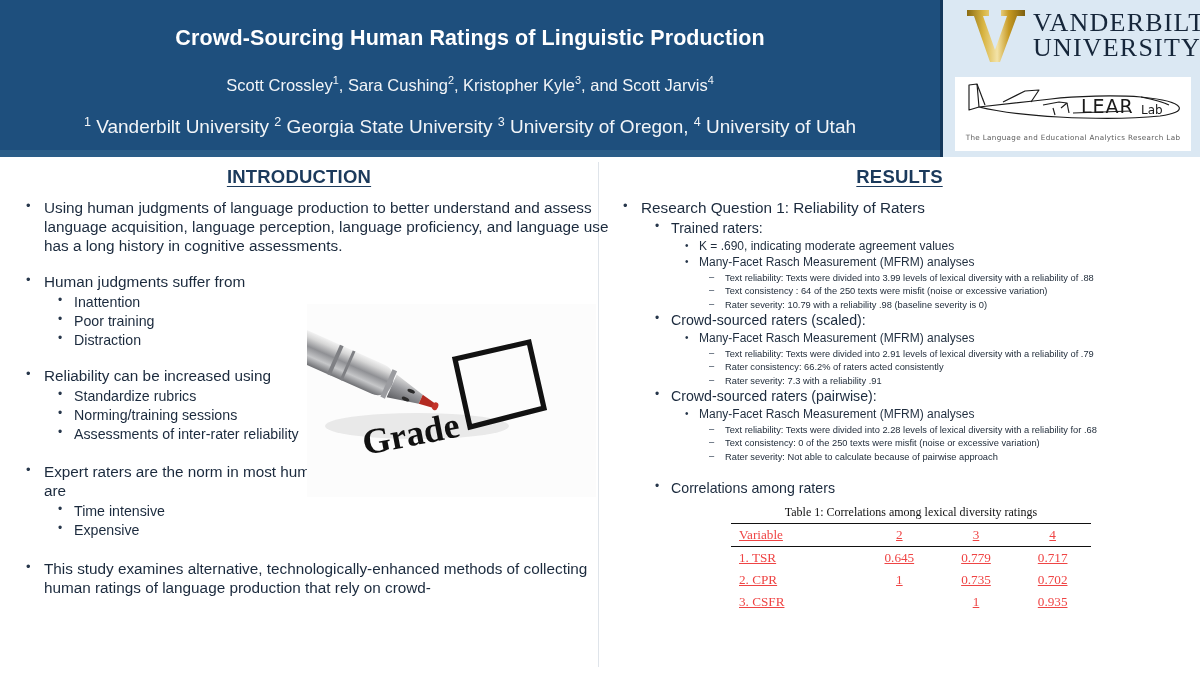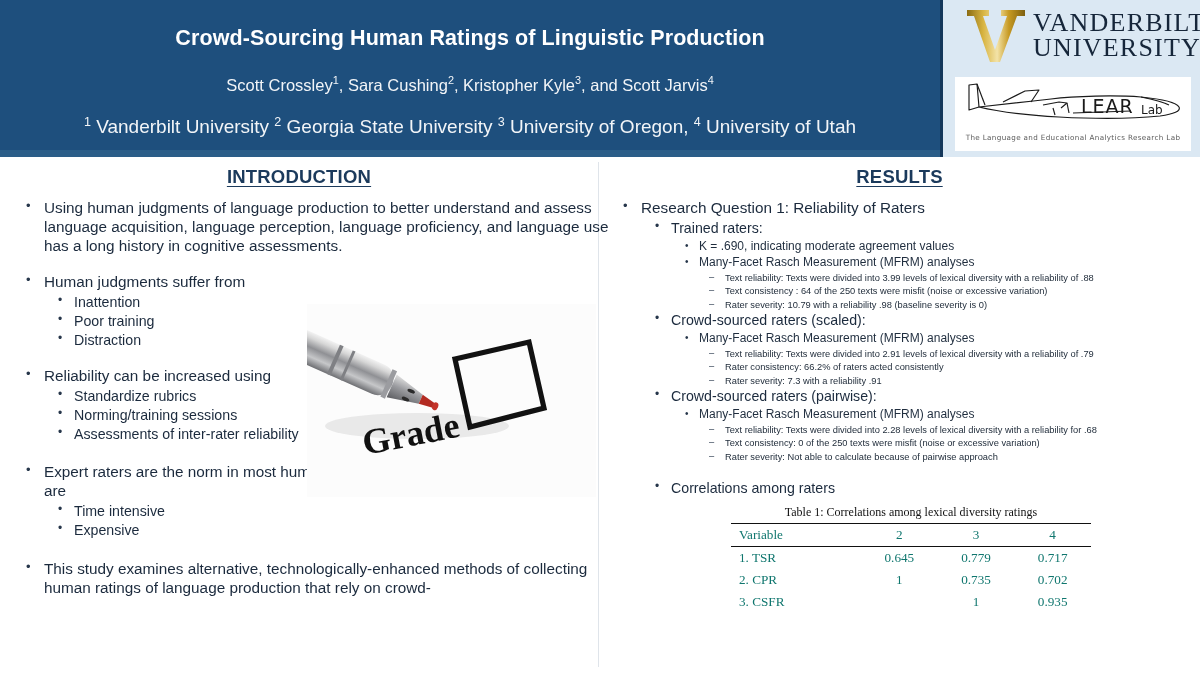--- a/index.html
+++ b/index.html
@@ -230,21 +230,22 @@
   .tbl-title {
     text-align: center;
     font-size: 12px;
     color: #111;
     margin-bottom: 3px;
   }
   table.corr {
     border-collapse: collapse;
     width: 360px;
     font-size: 13.2px;
-    color: #0f766e;
+    color: #ef4444;
+    text-decoration: underline;
   }
   table.corr th, table.corr td {
     padding: 3px 2px 3px 2px;
     text-align: center;
     font-weight: normal;
   }
   table.corr th.var, table.corr td.var {
     text-align: left;
     padding-left: 8px;
     width: 120px;

